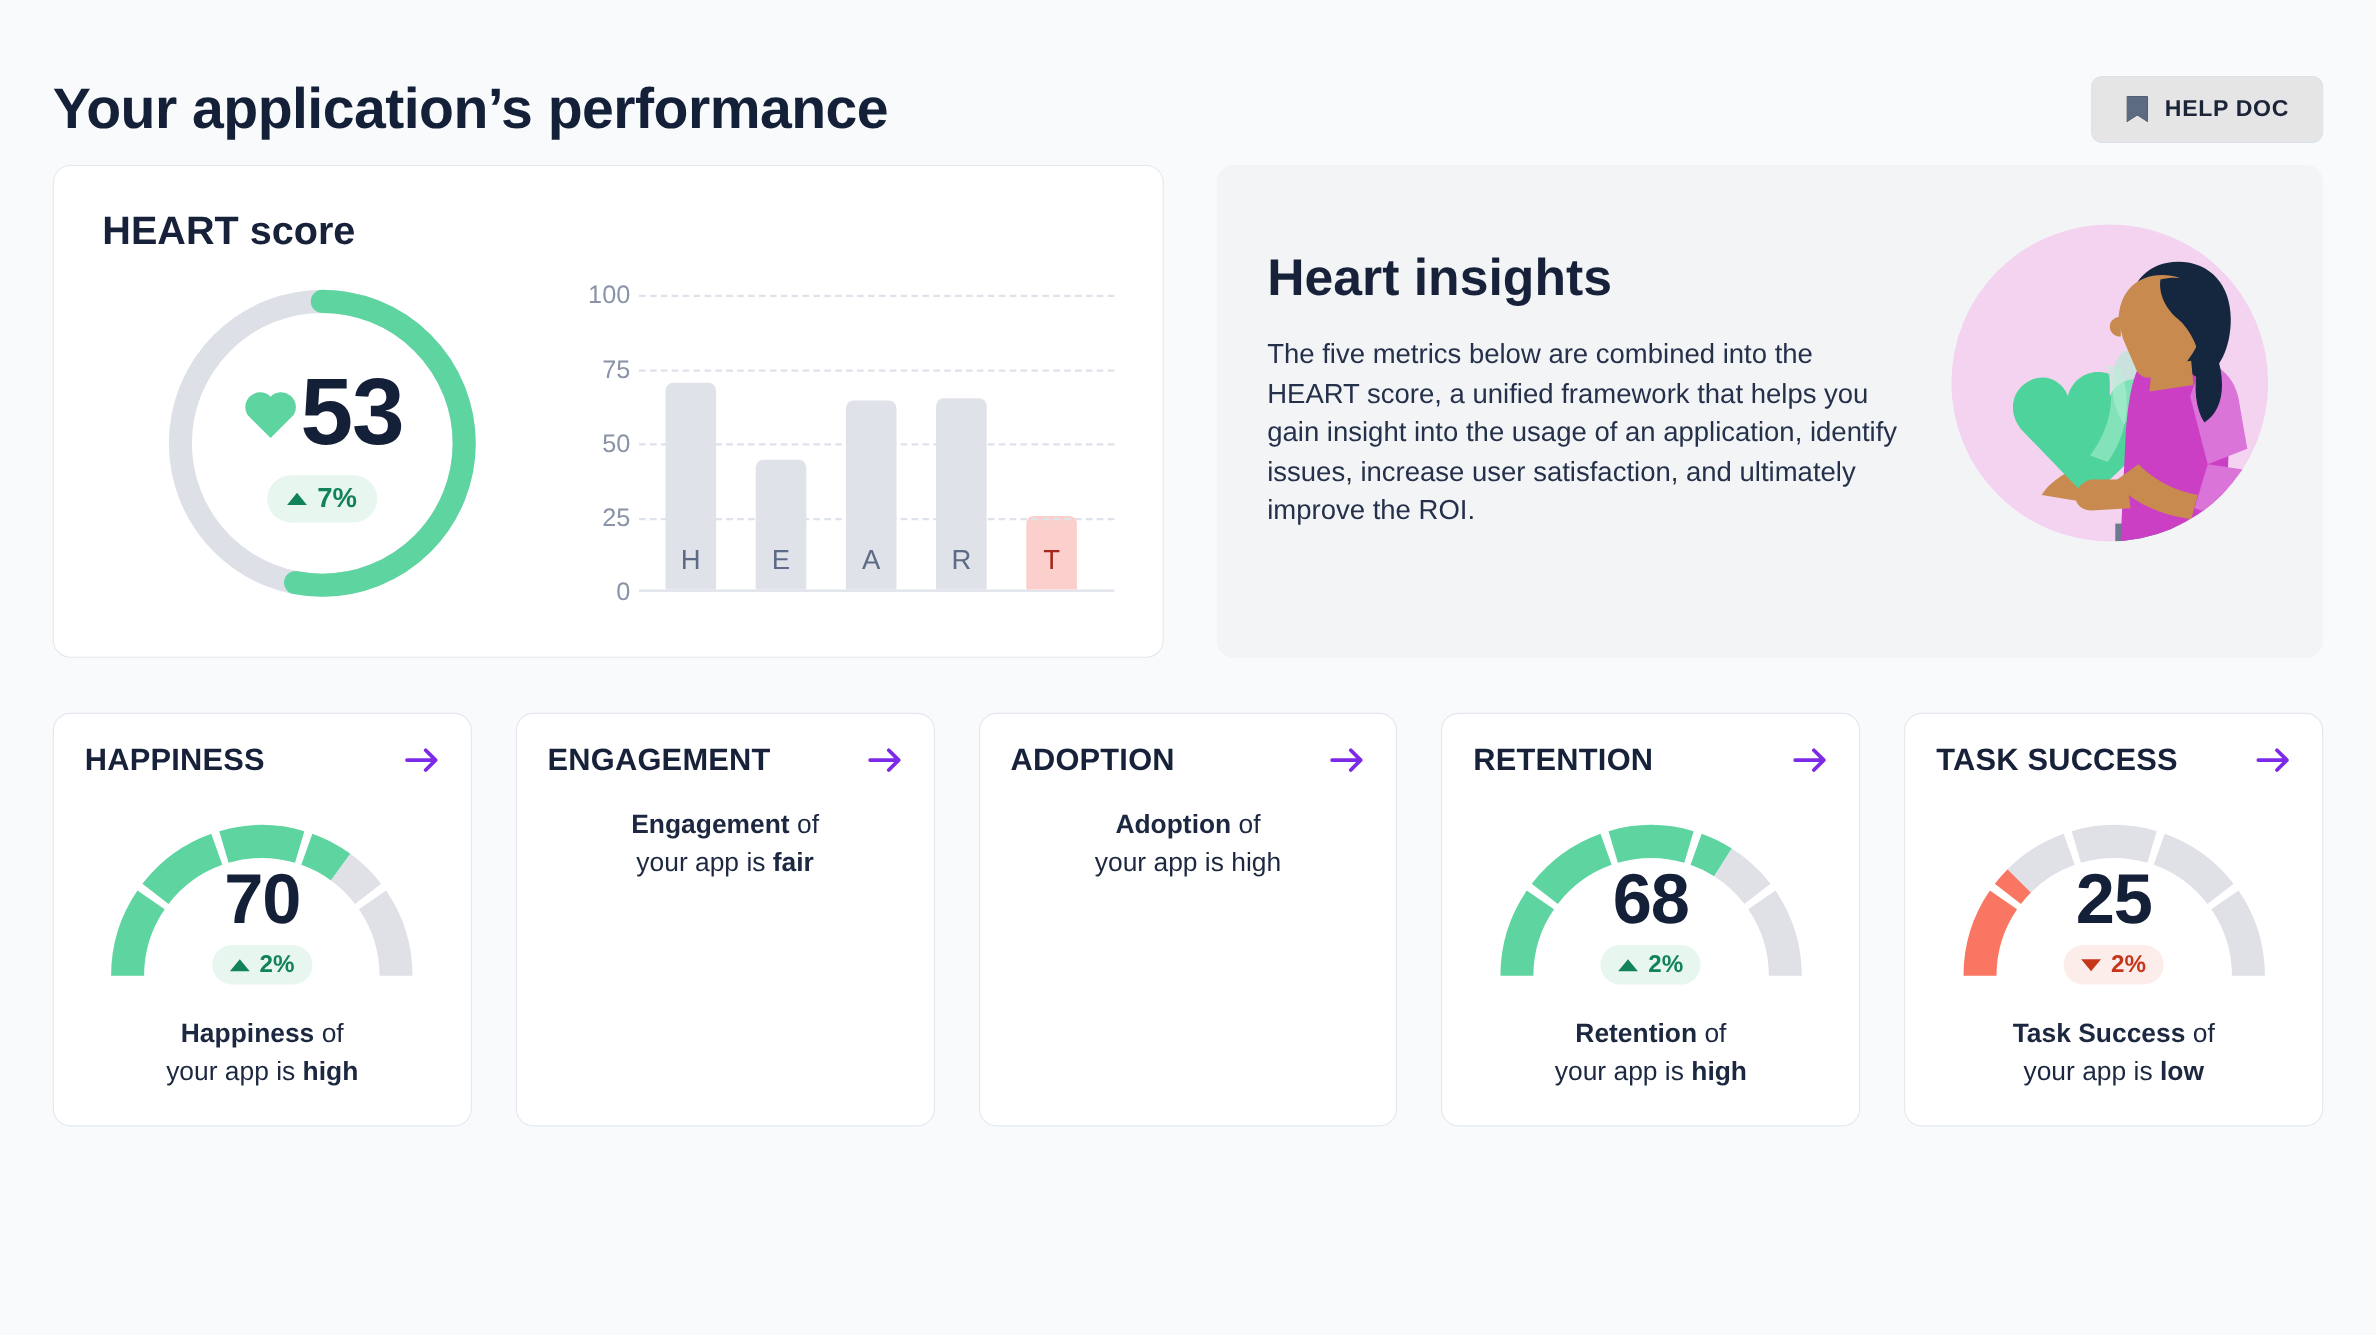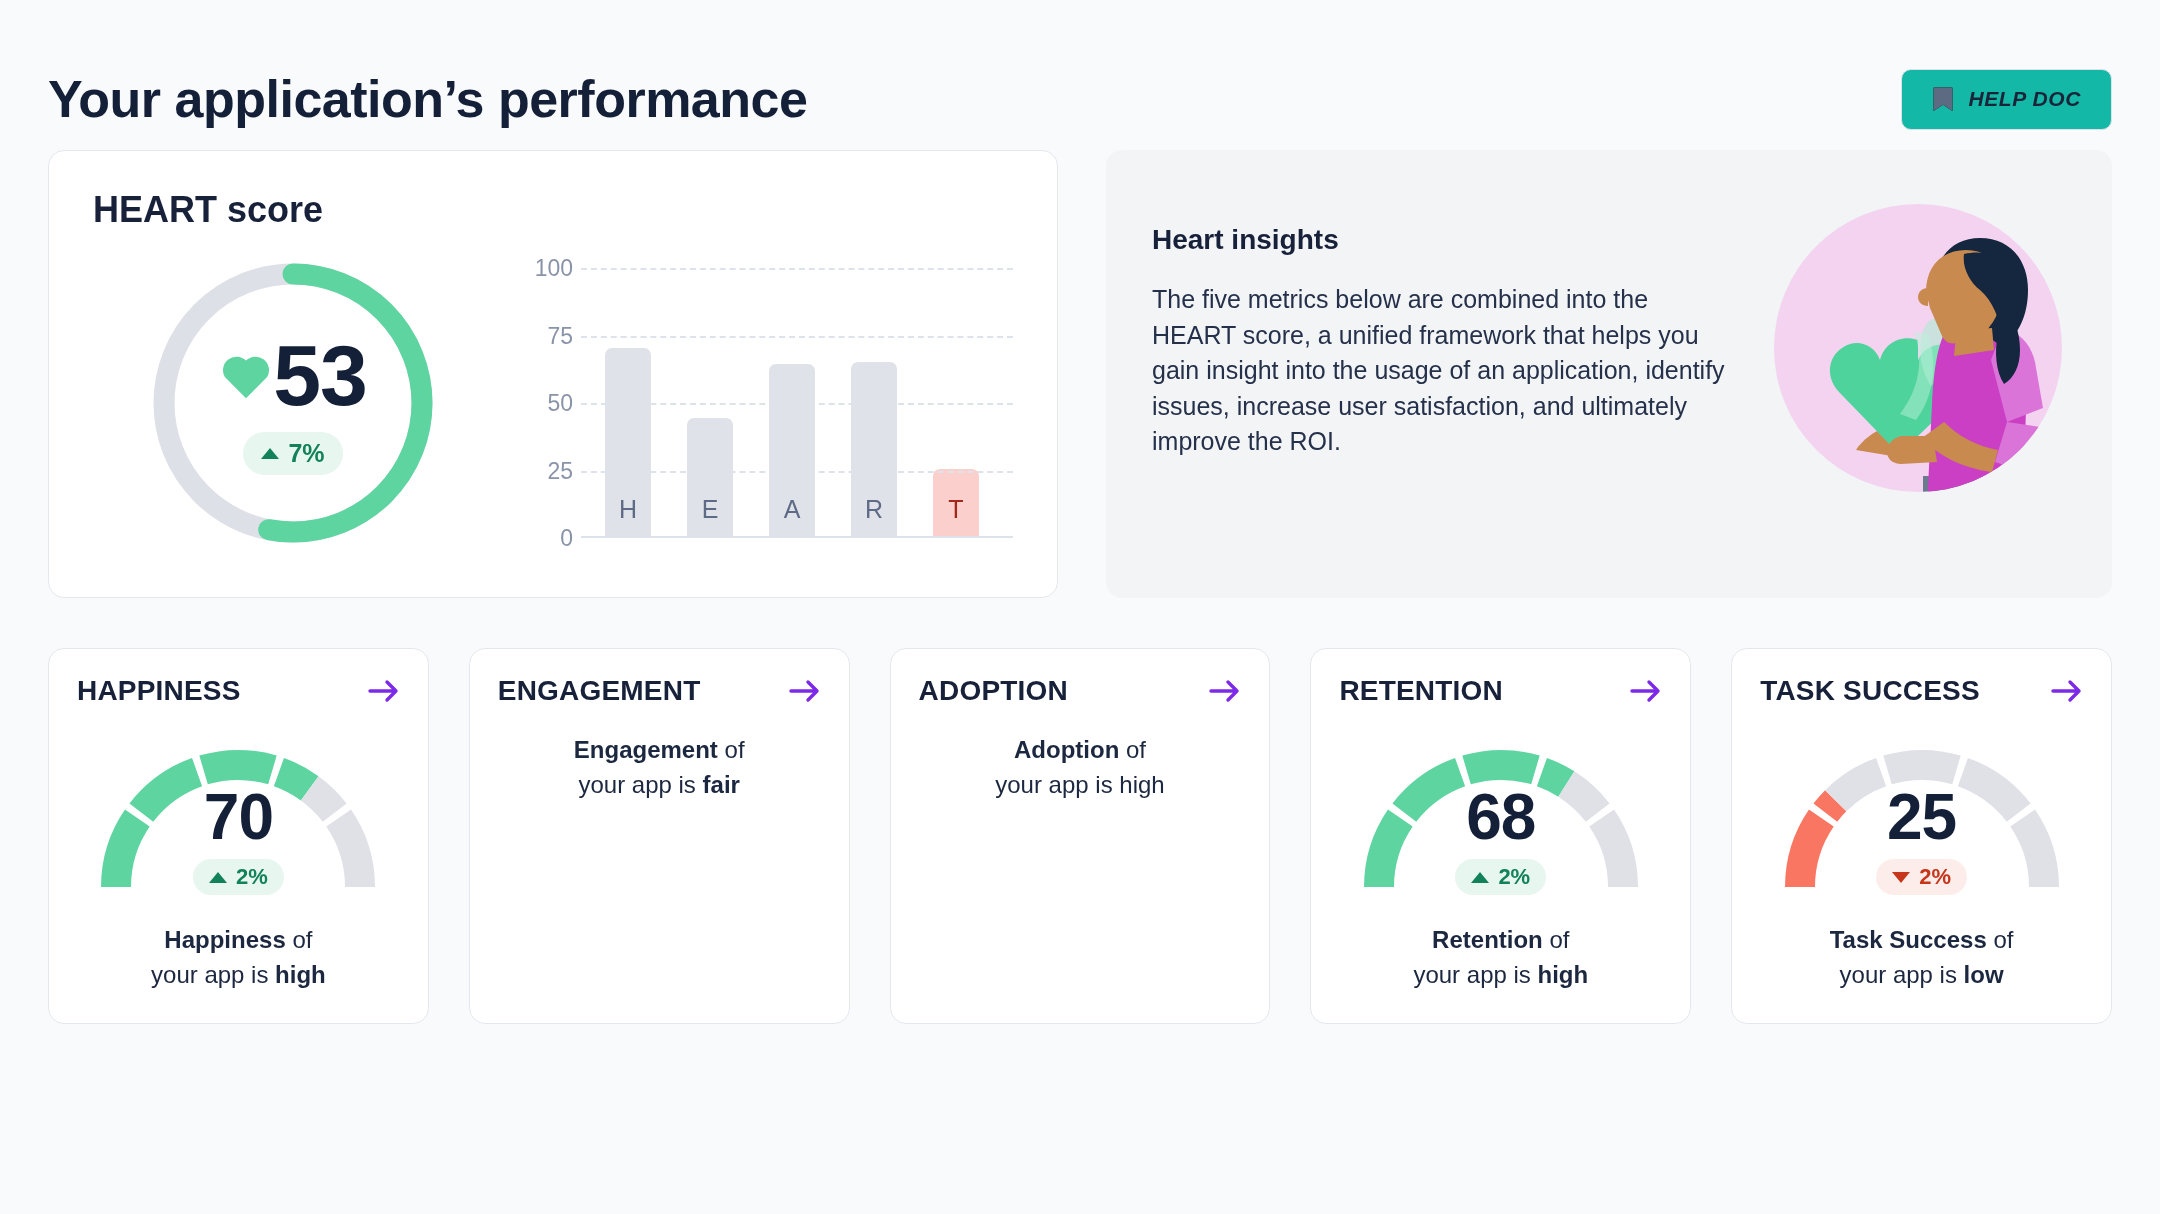--- a/index.html
+++ b/index.html
@@ -15,24 +15,23 @@
   .header {
     display: flex; align-items: center; justify-content: space-between;
     height: 150px; padding-top: 48px;
   }
   .page-title {
     font-size: 52px; font-weight: 700; color: #141F38;
     letter-spacing: -0.5px;
   }
   .help-btn {
     display: inline-flex; align-items: center; gap: 14px;
-    border: 1px solid #DDE2E9; background: #14b8a6;
+    border: 1px solid #DDE2E9; background: #e5e5e5;
     border-radius: 10px; padding: 16px 30px;
     cursor: pointer;
-    font-style: italic;
   }
   .help-label {
     font-size: 21px; font-weight: 700; color: #1B2438; letter-spacing: .6px;
   }
   .bookmark-ico { width: 22px; height: 27px; display:block; }
 
   
   .top-row { display: flex; gap: 48px; align-items: stretch; }
 
   .heart-card {
@@ -89,21 +88,21 @@
     position:absolute; bottom: 12px; left:0; right:0; text-align:center;
     font-size: 25px; color: #5E6B86; font-weight: 400;
   }
   .bar.alert .bar-label { color: #A3281B; }
 
   
   .insights {
     flex: 1; background: #F2F4F6; border-radius: 16px;
     padding: 74px 0 0 46px; position: relative; overflow: hidden;
   }
-  .insights h2 { font-size: 28px; font-weight: 700; color: #17213A; }
+  .insights h2 { font-size: 47px; font-weight: 700; color: #17213A; }
   .insights p {
     margin-top: 26px; width: 580px;
     font-size: 25px; line-height: 1.42; color: #25304A;
   }
   .illus { position: absolute; right: 44px; top: 48px; width: 300px; height: 300px; }
 
   
   .metrics { display: flex; gap: 40px; margin-top: 50px; }
   .metric {
     flex: 1; background: #fff; border: 1px solid #E4E8EE;

